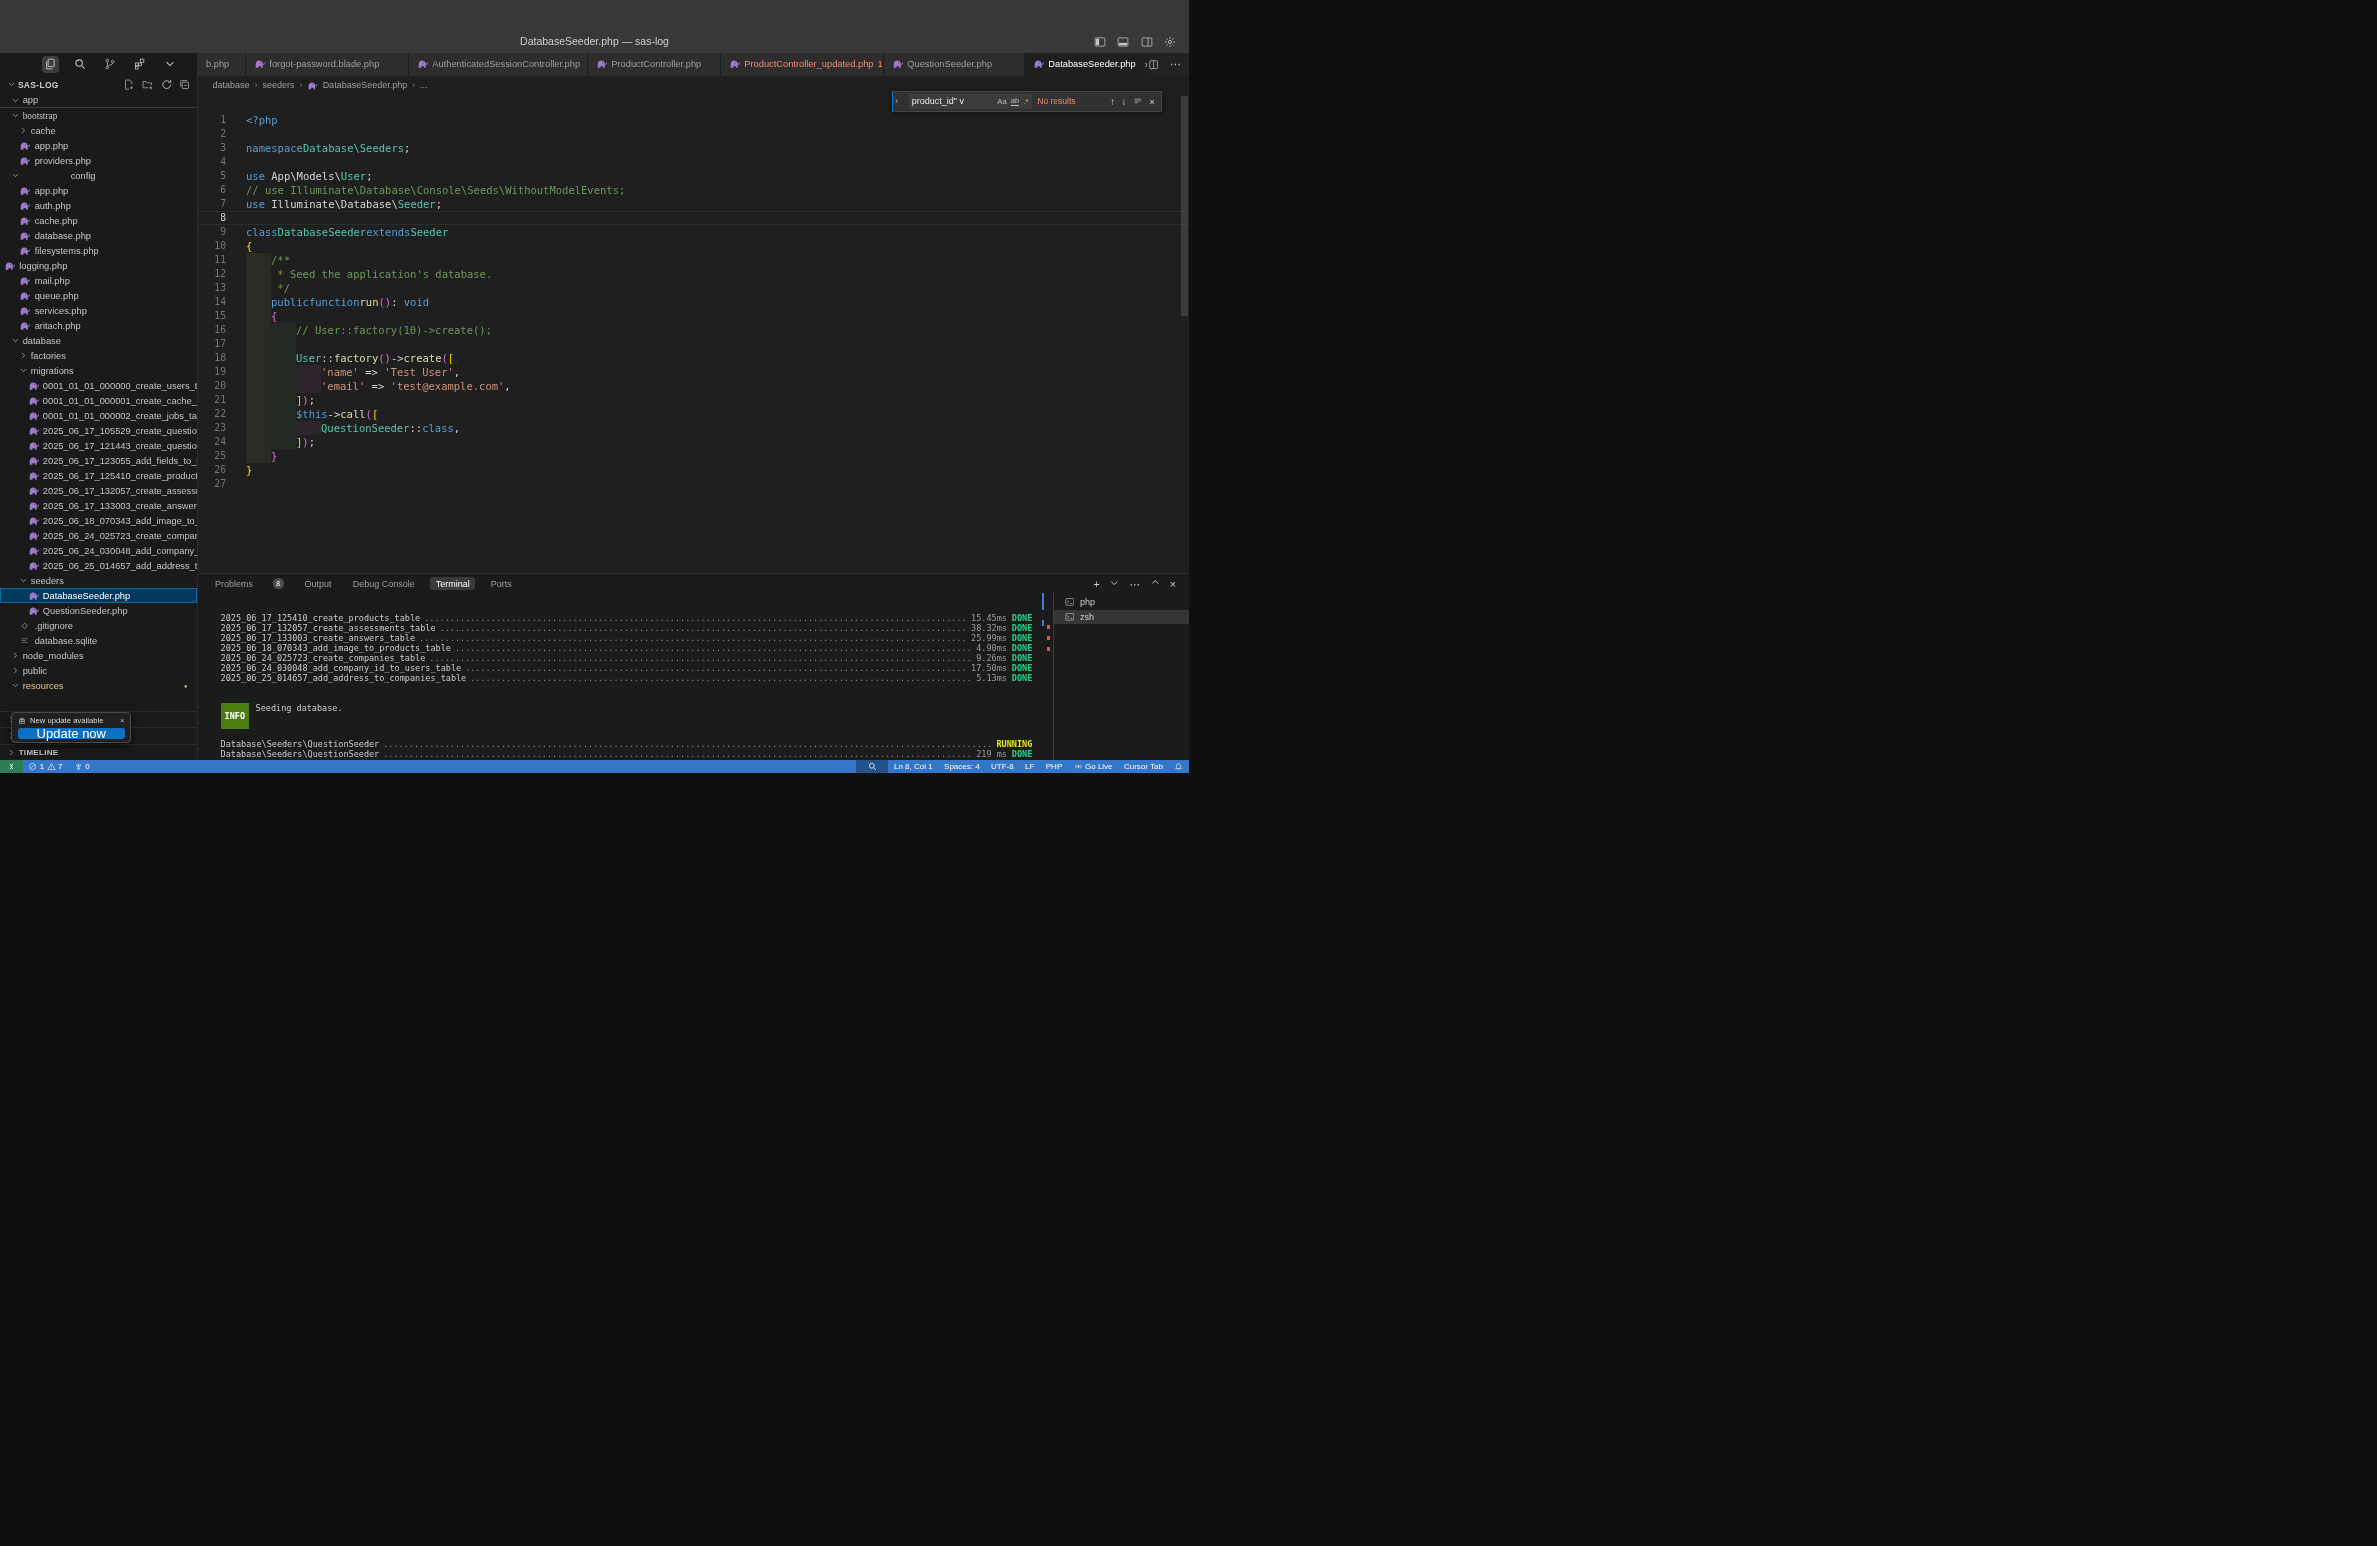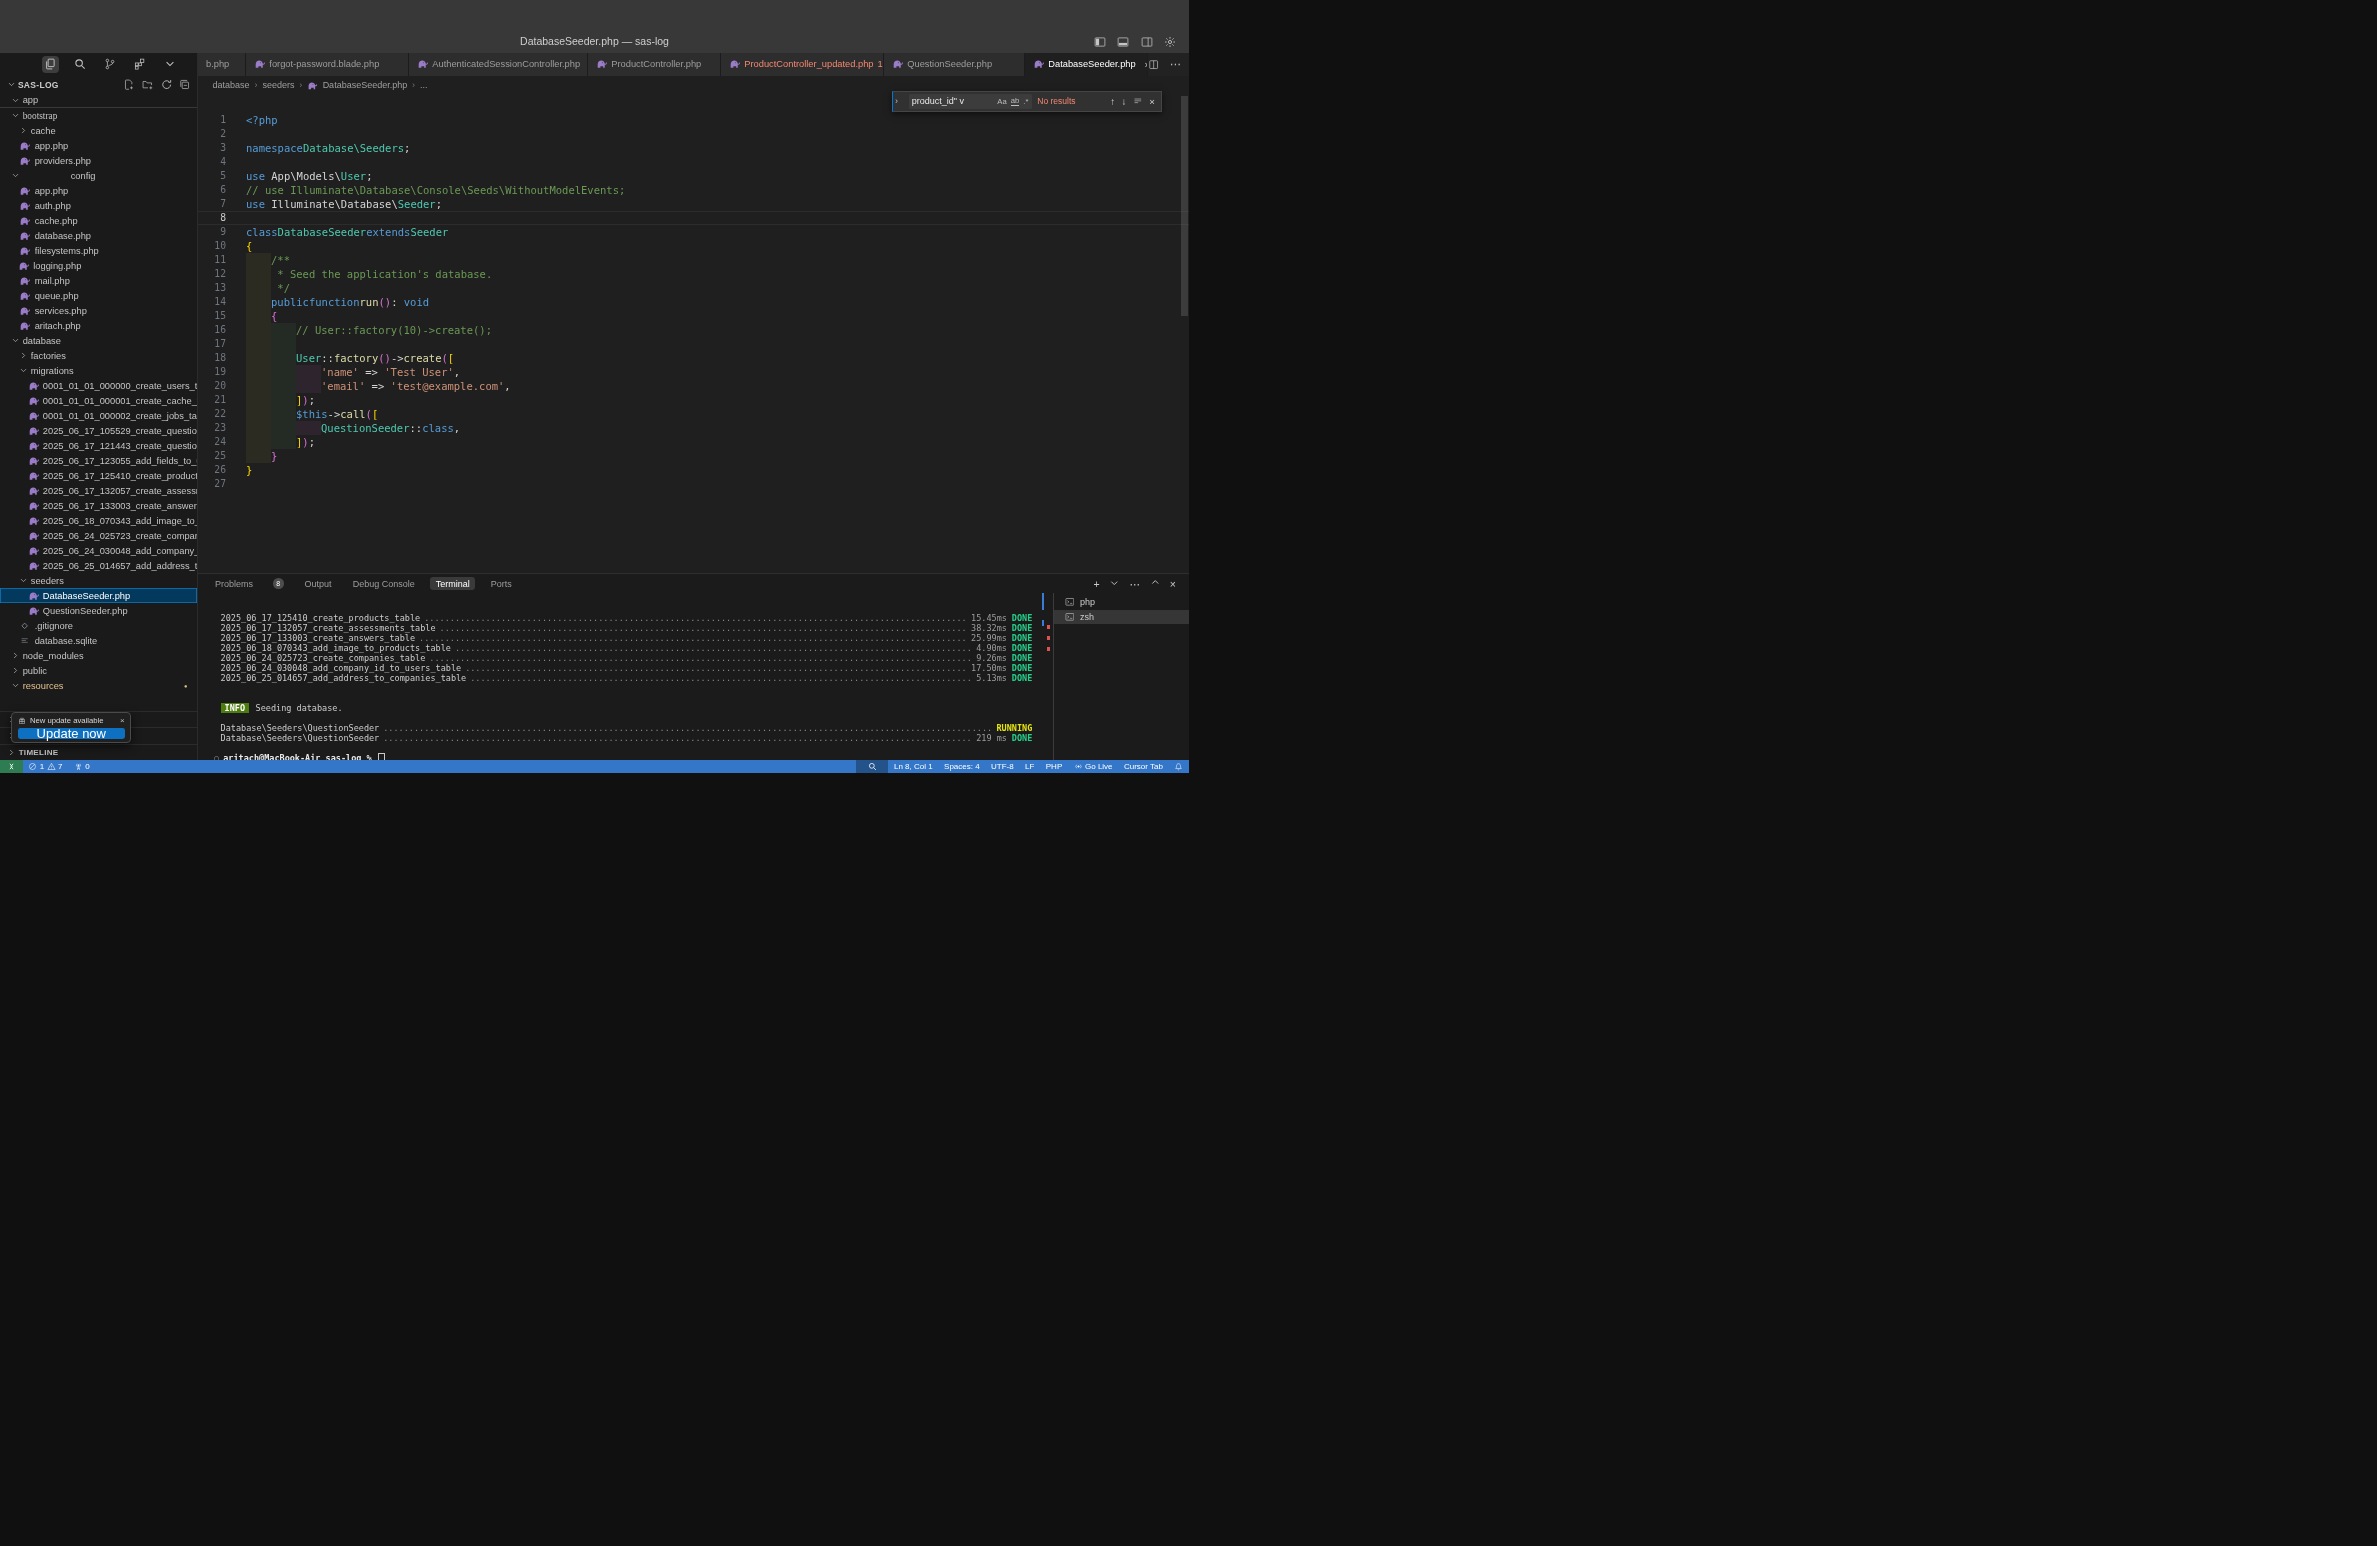--- a/index.html
+++ b/index.html
@@ -102,21 +102,21 @@
   .pa-txt{font-size:10.5px;color:#cccccc;}
   .term{position:absolute;left:0;top:19.4px;right:147px;bottom:0;overflow:hidden;
         font-family:"DejaVu Sans Mono",monospace;font-size:8.5px;line-height:10px;color:#cccccc;
         padding:20px 9.7px 0 22.6px;}
   .trmrow{display:flex;white-space:pre;}
   .tname{flex:none;}
   .tdots{flex:1;overflow:hidden;color:#8a8a8a;margin:0 4px;}
   .ttime{flex:none;color:#9d9d9d;margin-right:4.9px;}
   .done{color:#23d18b;font-weight:bold;}
   .running{color:#e5e510;font-weight:bold;}
-  .info-badge{background:#4d7c0f;color:#ffffff;font-weight:bold;padding:0 4px;margin-right:6.5px;text-align:right;}
+  .info-badge{background:#4d7c0f;color:#ffffff;font-weight:bold;padding:8px 4px;margin-right:6.5px;text-align:right;}
   .prompt-row{position:relative;margin-left:-6.5px;}
   .pdeco{color:#8a8a8a;margin-right:4px;}
   .ptext{font-weight:bold;color:#eaeaea;text-align:center;}
   .cursor{display:inline-block;width:4.9px;height:9px;border:0.8px solid #c8c8c8;vertical-align:-0.8px;margin-left:1.6px;}
   .term-side{position:absolute;top:19.4px;right:0;width:136px;bottom:0;border-left:0.8px solid #3c3c3c;padding-top:1.6px;box-sizing:border-box;}
   .side-row{height:14.6px;display:flex;align-items:center;gap:5.7px;padding-left:10.5px;font-size:9px;color:#cccccc;cursor:pointer;}
   .side-row.active{background:#363636;}
   .side-row .ic{width:9.7px;height:9.7px;color:#c5c5c5;}
   .decor{position:absolute;top:19.4px;right:136px;width:11.3px;bottom:0;}
   .dblue{position:absolute;left:0;width:2.4px;background:#3a7bd5;}
@@ -339,21 +339,21 @@
         </div>
         <div class="trow" style="padding-left: 19.4px;">
           <span class="ic ficon">
             <svg viewBox="0 0 20 16">
               <path fill="#9b7cc8" d="M3 15V8.5C3 5 5.8 2.2 9.3 2.2c3 0 5.6 2.1 6.2 5l.1.5h.9c.7 0 1.3-.6 1.3-1.3v-.7h1.4v.7c0 1.8-1.2 3-2.7 3h-1V15h-2.8v-2.7H7.8V15z"></path>
               <circle cx="11.3" cy="6" r=".8" fill="#1f1f1f"></circle>
             </svg>
           </span>
           <span class="lbl">filesystems.php</span>
         </div>
-        <div class="trow" style="padding-left: 18px;">
+        <div class="trow" style="padding-left: 4px;">
           <span class="ic ficon">
             <svg viewBox="0 0 20 16">
               <path fill="#9b7cc8" d="M3 15V8.5C3 5 5.8 2.2 9.3 2.2c3 0 5.6 2.1 6.2 5l.1.5h.9c.7 0 1.3-.6 1.3-1.3v-.7h1.4v.7c0 1.8-1.2 3-2.7 3h-1V15h-2.8v-2.7H7.8V15z"></path>
               <circle cx="11.3" cy="6" r=".8" fill="#1f1f1f"></circle>
             </svg>
           </span>
           <span class="lbl">logging.php</span>
         </div>
         <div class="trow" style="padding-left: 19.4px;">
           <span class="ic ficon">

